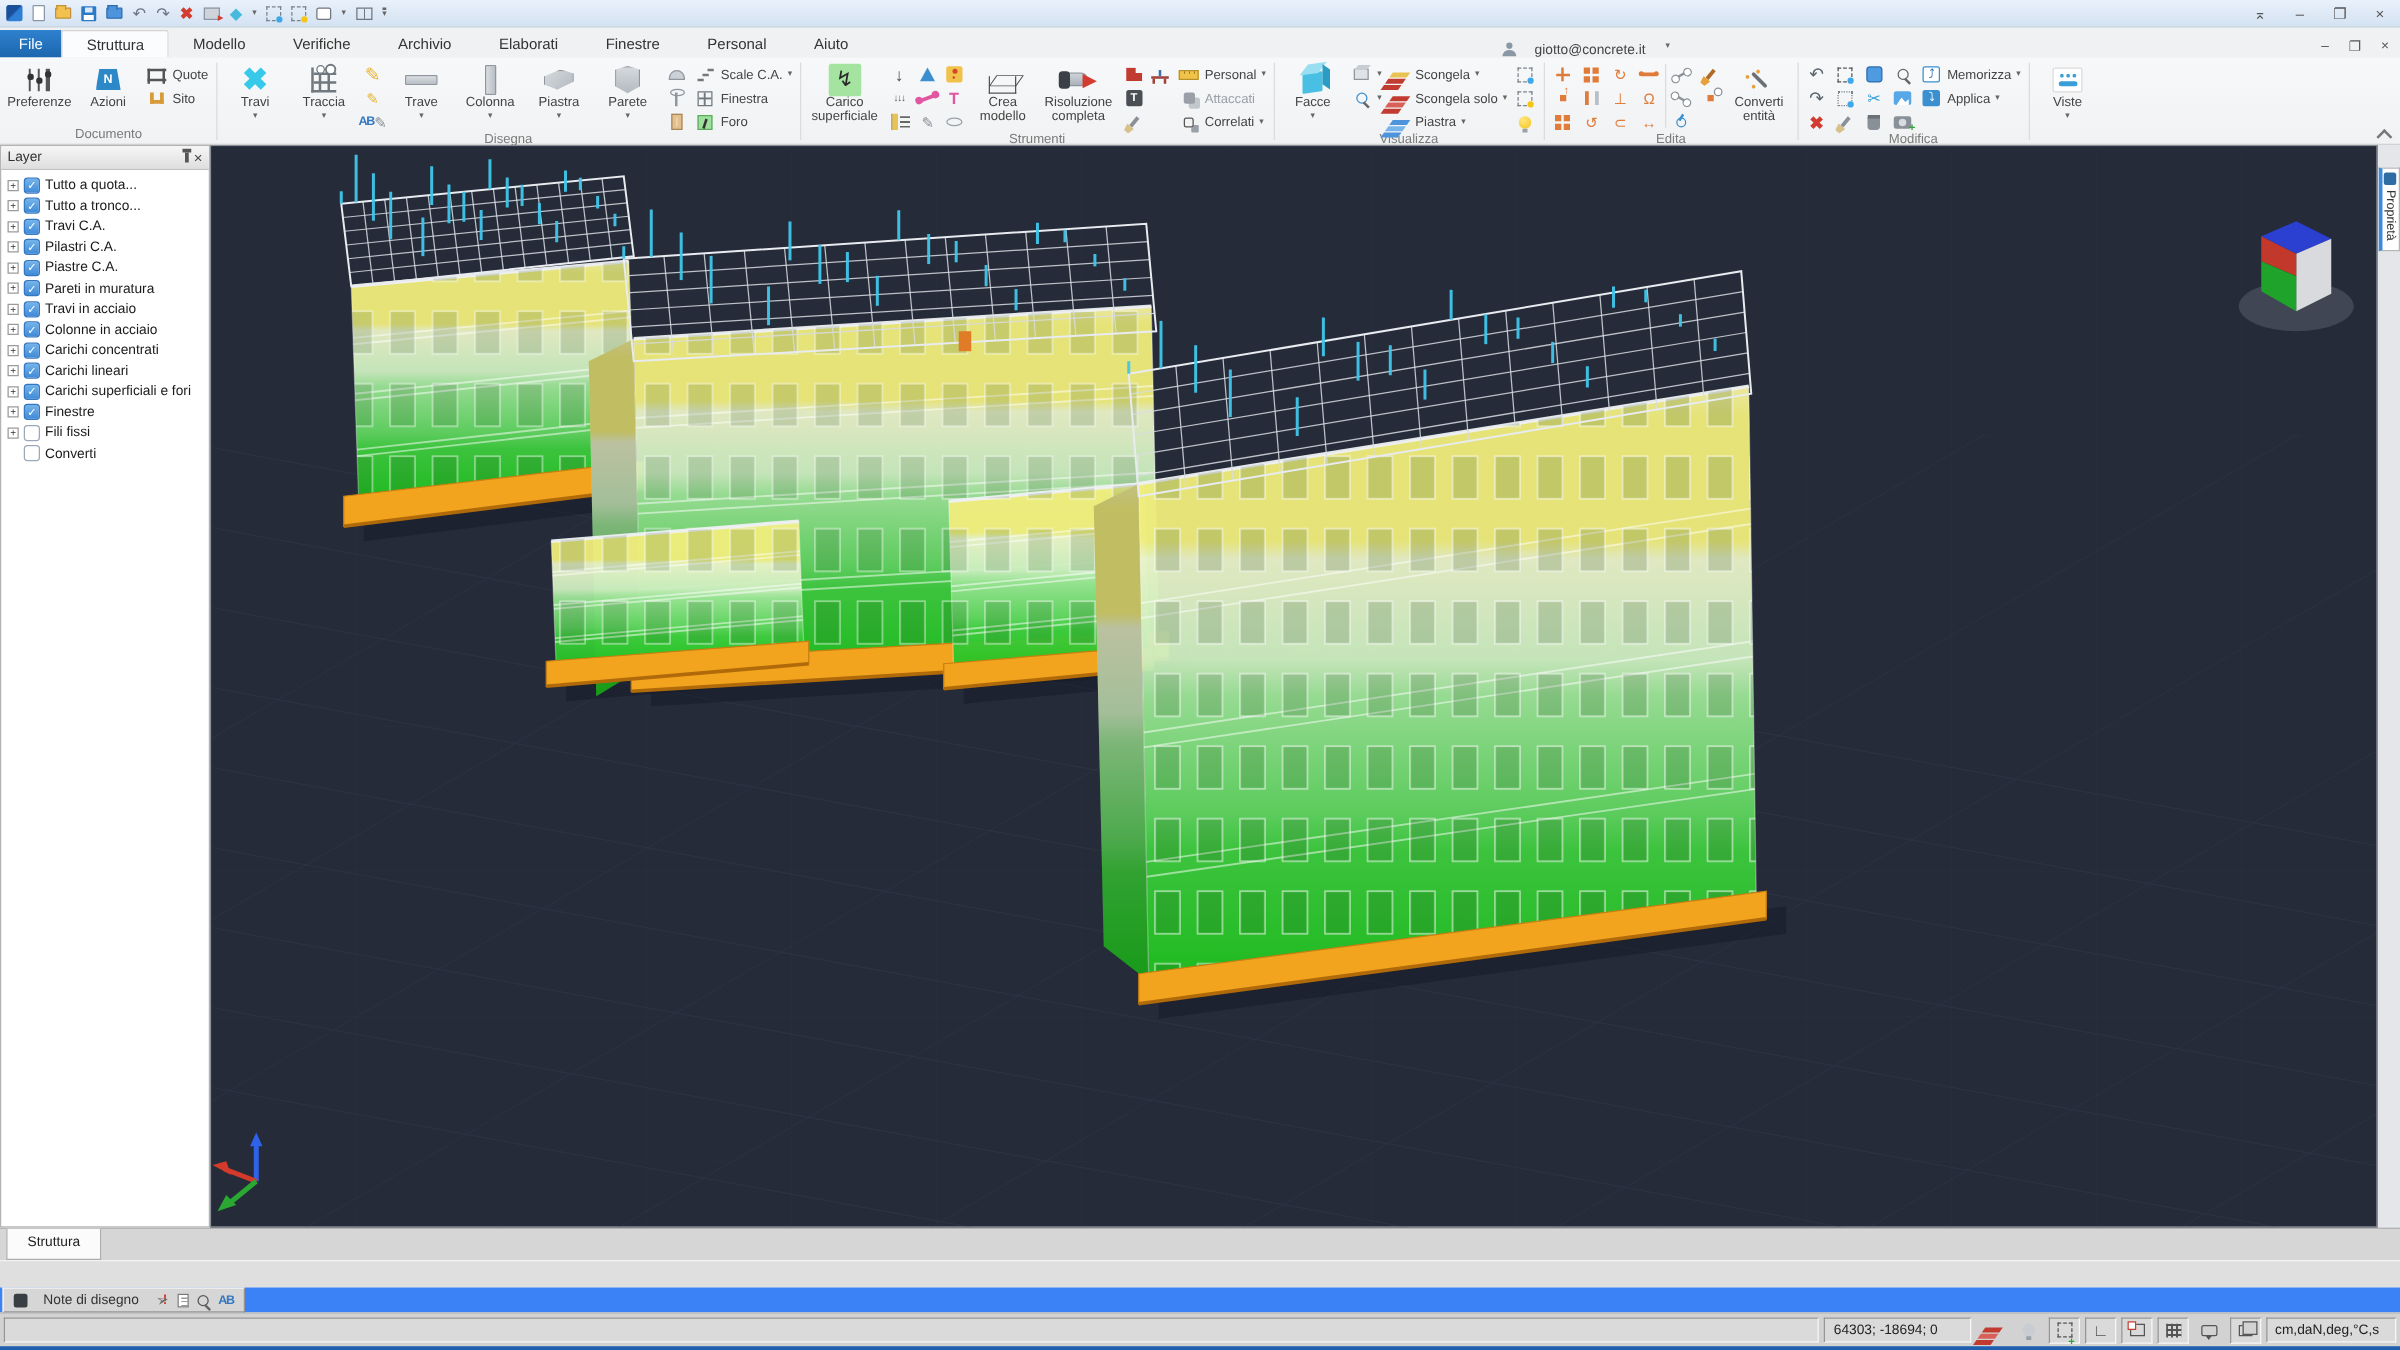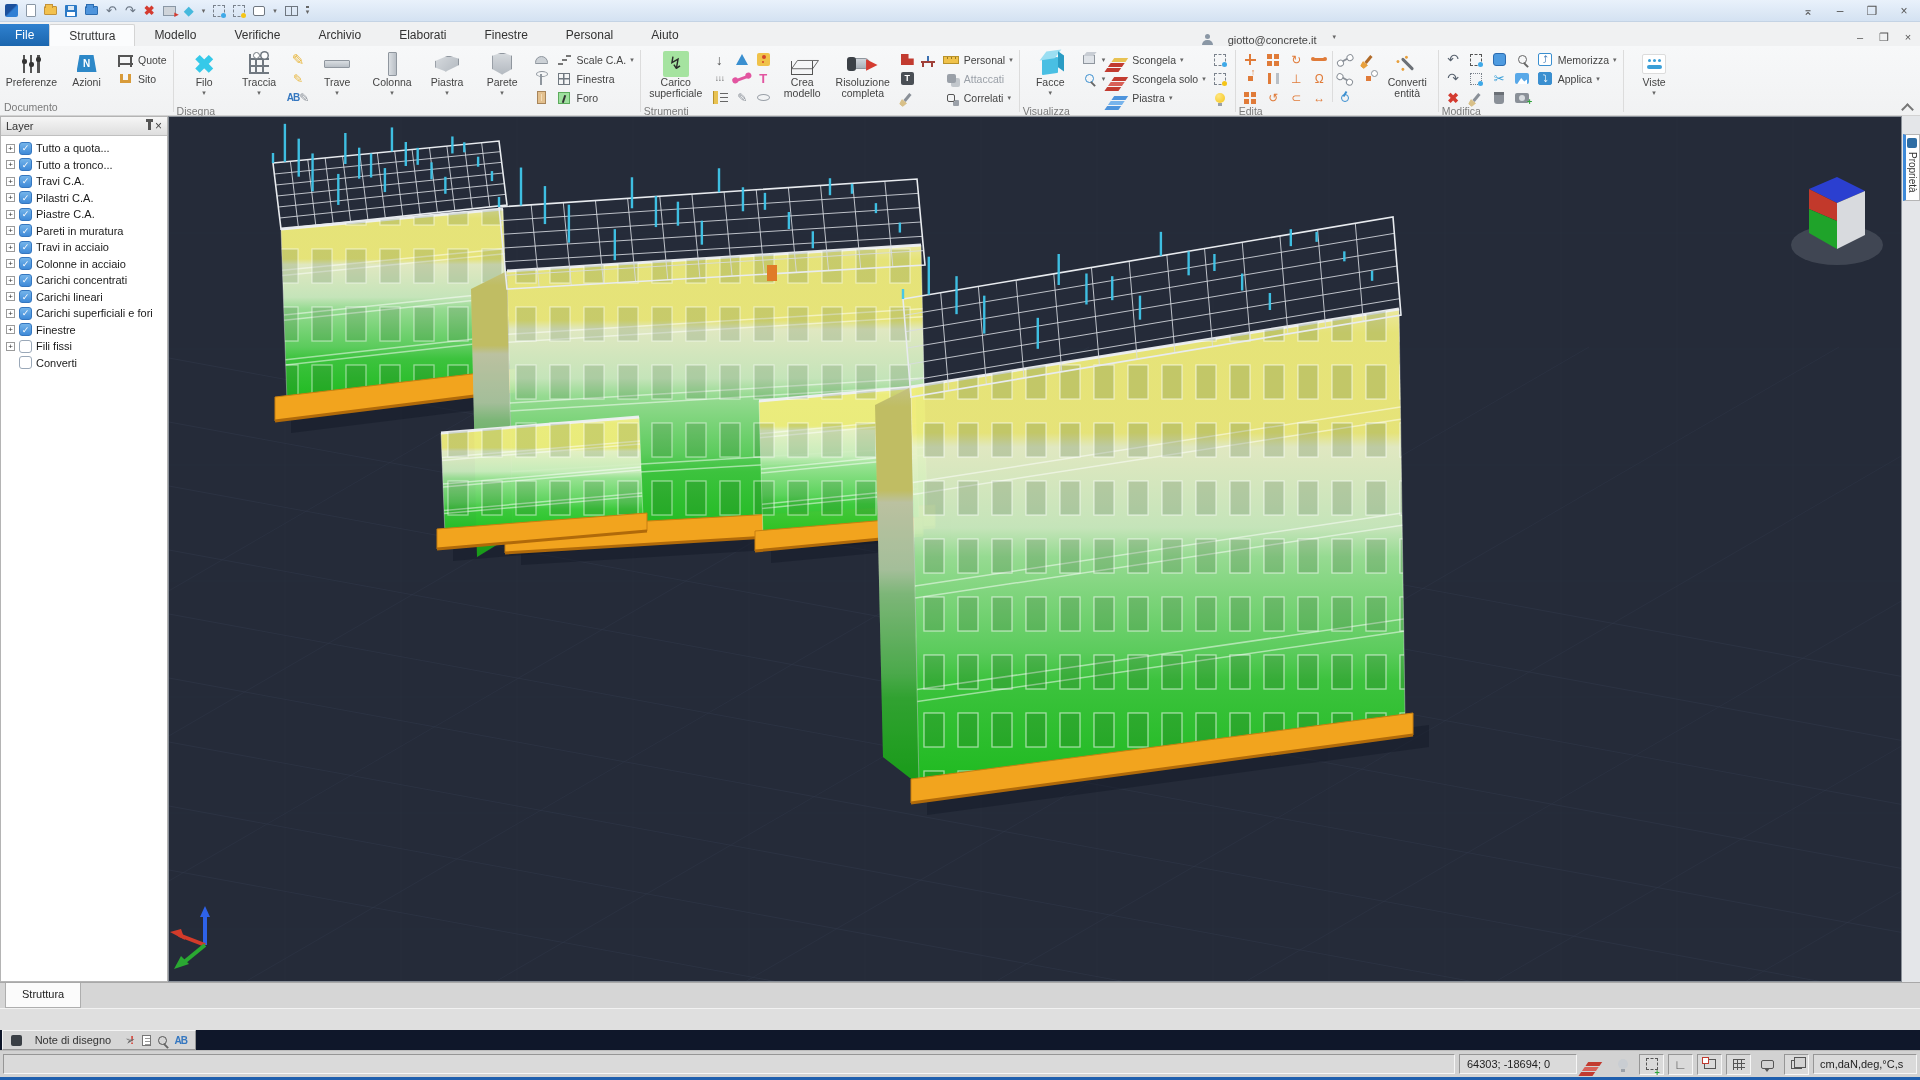--- a/index.html
+++ b/index.html
@@ -40,21 +40,21 @@
 .tab.active{background:#fbfcfd;border:1px solid #d4d4d4;border-bottom:none;border-radius:2px 2px 0 0}
 #account{margin-left:auto;display:flex;align-items:flex-start;gap:16px;color:#444;font-size:11px;padding-right:8px}
 .mi-user{width:10px;height:10px}
 .mi-user::before{content:"";position:absolute;top:0;left:3px;width:5px;height:5px;border-radius:50%;background:#8a97a5}
 .mi-user::after{content:"";position:absolute;bottom:-1px;left:0;width:11px;height:5px;border-radius:5px 5px 0 0;background:#8a97a5}
 .wbtns.small .wbtn{width:24px;height:18px;font-size:11px}
 
 #ribbon{height:70px;background:linear-gradient(#f7f8f9,#f1f2f3);border-bottom:1px solid #d2d2d2;display:flex;align-items:stretch;padding:0 2px;position:relative}
 .rg{display:flex;flex-direction:column;padding:1px 2px 0}
 .gi{flex:1;display:flex;align-items:stretch}
-.gl{height:14px;text-align:left;color:#7a7a7a;font-size:10.5px;line-height:13px}
+.gl{height:14px;text-align:center;color:#7a7a7a;font-size:10.5px;line-height:13px}
 .rsep{width:1px;background:#dcdcdc;margin:4px 1px 3px}
 .B{width:55px;display:flex;flex-direction:column;align-items:center;padding-top:3px;border-radius:2px}
 .Bi{height:27px;display:flex;align-items:center;justify-content:center}
 .Bl{font-size:10.5px;color:#444;text-align:center;line-height:11px;white-space:pre-line}
 .Bd{font-size:7px;color:#666;line-height:7px;margin-top:1px}
 .C{display:flex;flex-direction:column;justify-content:flex-start;padding-top:5px;gap:4px}
 .S{height:15px;display:flex;align-items:center;gap:4px;padding:0 3px;font-size:10.5px;color:#444;white-space:nowrap}
 .Si{width:17px;height:15px;display:flex;align-items:center;justify-content:center;flex:none}
 
 .mi-sliders{width:17px;height:18px;background:repeating-linear-gradient(90deg,#555 0 2px,transparent 2px 7px);background-size:16px 18px}
@@ -193,21 +193,21 @@
 #viewportwrap{flex:1;position:relative;border:1px solid #8a9098;background:#252b39}
 #vsvg{display:block}
 #propstrip{width:18px;background:#e4e6e9;display:flex;flex-direction:column;align-items:center;padding-top:18px}
 .proptab{width:17px;background:#fff;border:1px solid #b5b5b5;border-left:3px solid #3f8ad8;display:flex;flex-direction:column;align-items:center;padding:3px 0 7px;gap:4px}
 .proptab .picon{width:10px;height:10px;background:#2e6da4;border-radius:2px}
 .proptab .vtext{writing-mode:vertical-rl;font-size:10px;color:#333}
 
 #doctabs{height:26px;background:#d6d6d6;border-top:1px solid #a8a8a8;display:flex;align-items:stretch;padding-left:5px}
 .doctab{background:#fbfbfb;border:1px solid #aeaeae;border-top:none;padding:5px 16px 0;font-size:11px;color:#222}
 #spacer{height:22px;background:#dfdfdf;border-top:1px solid #f2f2f2}
-#notebar{height:20px;background:#0f172a;display:flex;align-items:center;padding-left:2px}
+#notebar{height:20px;background:#3b82f6;display:flex;align-items:center;padding-left:2px}
 .ntb{display:flex;align-items:center;gap:8px;height:20px;padding:0 8px;background:#d6d6d6;border:1px solid;border-color:#f4f4f4 #979797 #979797 #f4f4f4}
 .mi-notesq{width:11px;height:11px;background:#3a3f45;border-radius:2px}
 .excl{color:#d43b30;font-weight:bold;font-size:11px;margin-left:-5px}
 .mi-cursor{color:#666;font-size:12px;transform:rotate(-15deg)}
 .mi-docsm{width:9px;height:11px;border:1px solid #777;background:#fff repeating-linear-gradient(#999 0 1px,transparent 1px 3px) 2px 2px/5px 7px no-repeat}
 #statusbar{height:30px;background:#d2d2d2;border-top:1px solid #bcbcbc;border-bottom:3px solid #1f5fae;display:flex;align-items:center;gap:4px;padding:0 3px}
 .sfield{height:20px;border:1px solid;border-color:#969696 #f6f6f6 #f6f6f6 #969696;background:#dadada}
 #sleft{flex:1}
 #scoords{width:118px;display:flex;align-items:center;padding:0 7px;font-size:11px;color:#222}
 #sunits{width:104px;display:flex;align-items:center;padding:0 6px;font-size:11px;color:#222}
@@ -315,21 +315,21 @@
       <div class="gl">Documento</div>
     </div>
     <div class="rsep"></div>
 
     <div class="rg">
       <div class="gi">
         <div class="B">
           <div class="Bi">
               <span class="mi mi-filo">✖</span>
             </div>
-          <div class="Bl">Filo</div>
+          <div class="Bl">Travi</div>
             <div class="Bd">▾</div>
         </div>
         <div class="B">
           <div class="Bi">
               <span class="mi mi-traccia"></span>
             </div>
           <div class="Bl">Traccia</div>
             <div class="Bd">▾</div>
         </div>
         <div class="C">

